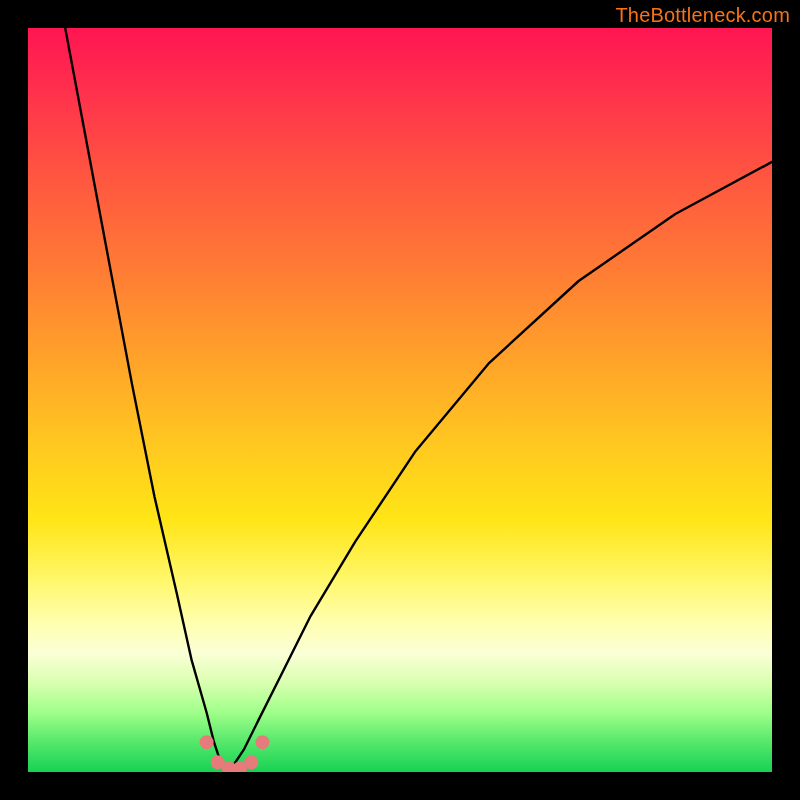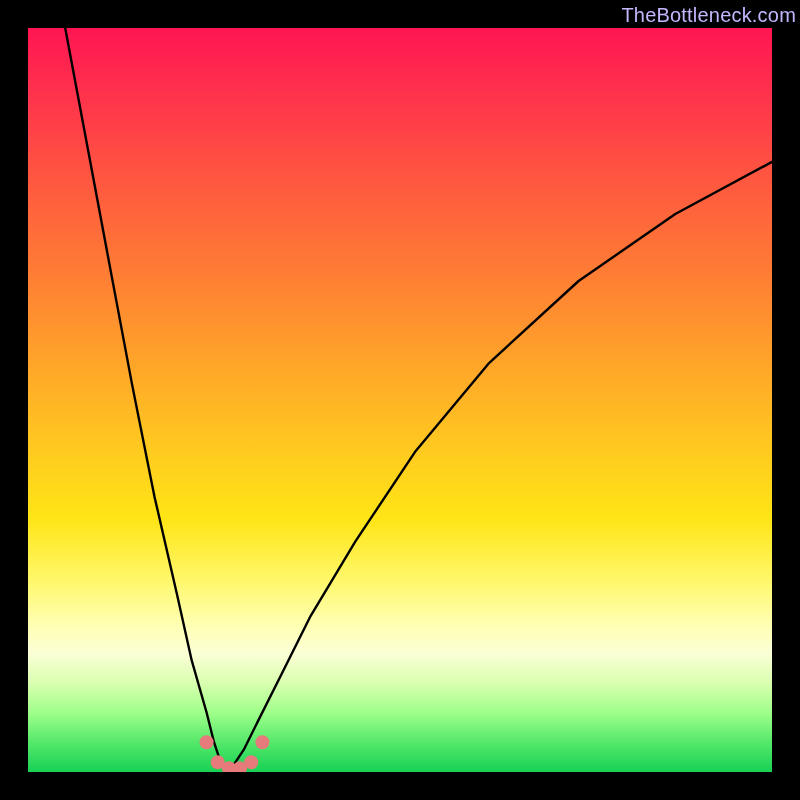--- a/index.html
+++ b/index.html
@@ -37,24 +37,24 @@
       #fbffd6 84%,
       #daffB0 88%,
       #9fff8a 92%,
       #55e86a 96%,
       #17d154 100%
     );
   }
   .watermark {
     position: absolute;
     top: 4px;
-    right: 4px;
+    right: 10px;
     font-size: 20px;
     font-weight: 500;
-    color: #c4b5fd;
+    color: #f97316;
     letter-spacing: 0.2px;
   }
   svg.curves {
     position: absolute;
     left: 0;
     top: 0;
     width: 744px;
     height: 744px;
   }
 </style>

